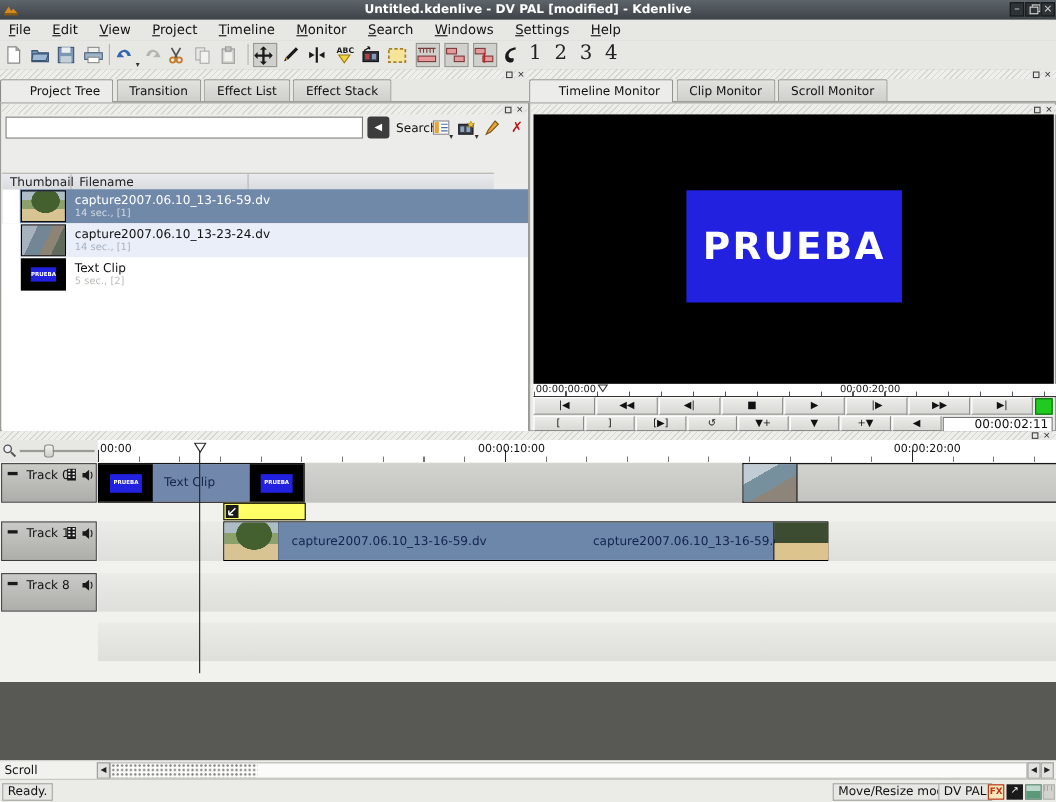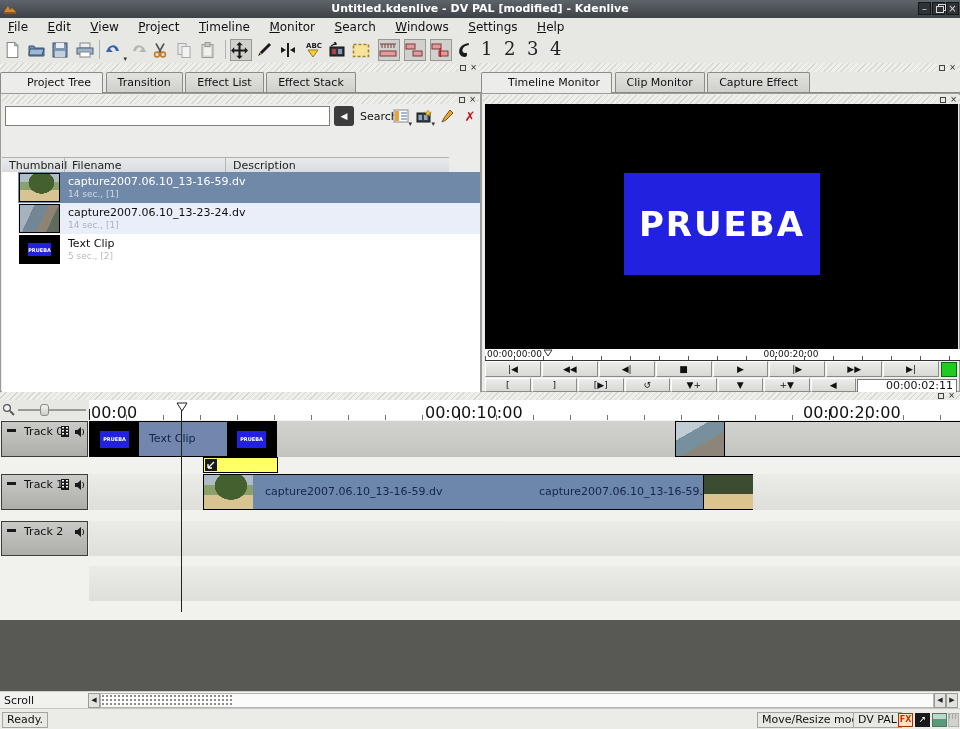--- a/index.html
+++ b/index.html
@@ -62,21 +62,21 @@
   .transbtn{flex:1;margin-right:1px;background:linear-gradient(#ececea,#d8d8d4);border:1px solid;border-color:#fff #8a8a86 #8a8a86 #fff;
             text-align:center;font-size:9px;line-height:14px;color:#111;overflow:hidden;white-space:nowrap;}
   .trow{display:flex;}
   .timecode{background:#fff;border:1px solid #777;box-sizing:border-box;text-align:right;padding-right:3px;font-size:11px;line-height:12px;}
   .greenbtn{background:#1fcb1f;border:1px solid #0a6a0a;box-sizing:border-box;}
   
   .tl-ruler{background:#fff;border-bottom:1px solid #555;
      background-image:repeating-linear-gradient(to right,#222 0 1px,transparent 1px 370px),
                       repeating-linear-gradient(to right,#777 0 1px,transparent 1px 37px);
      background-size:100% 11px,100% 5px;background-position:left bottom,left bottom;background-repeat:no-repeat;}
-  .tl-rlabel{position:absolute;top:3px;font-size:16px;color:#111;}
+  .tl-rlabel{position:absolute;top:3px;font-size:10px;color:#111;}
   .trackhead{background:linear-gradient(#cacac7,#adadaa);border:1px solid #3c3c3c;box-sizing:border-box;}
   .collapse{position:absolute;left:5px;top:7px;width:9px;height:3px;background:#1a1a1a;}
   .tname{position:absolute;left:22px;top:3px;font-size:11px;color:#111;}
   .trackrow{background:linear-gradient(#d2d2cf,#c3c3c0);}
   .trackrow.lighter{background:linear-gradient(#ebebe8,#dededb);}
   .clip{position:absolute;border:1px solid #000;box-sizing:border-box;}
   .clipbody{position:absolute;top:0;height:100%;background:#6d87aa;}
   .clipseg-black{position:absolute;top:0;height:100%;background:#000;}
   .cliplabel{position:absolute;top:10px;font-size:11px;color:#14244c;white-space:nowrap;}
   .transition{position:absolute;background:#ffff66;border:1px solid #000;box-sizing:border-box;}
@@ -297,21 +297,20 @@
         <svg width="14" height="15" viewBox="0 0 14 15">
             <path d="M10 1 L13 4 L6 11 L2 13 L4 9 Z" fill="#e8a33a" stroke="#7a5510"></path>
           </svg>
       </div>
       <div class="sbtn" style="left:459px;top:12px">
         <span style="color:#c01818;font-weight:bold;font-size:13px">✗</span>
       </div>
       <div class="abs hdrrow" style="left:1px;top:63px;width:447px;height:15px">
         <span class="hdrcell" style="left:0;width:63px">Thumbnail</span>
         <span class="hdrcell" style="left:63px;width:161px">Filename</span>
-        <span class="hdrcell" style="left:224px;width:254px;border-right:none">Description</span>
       </div>
       <div class="abs" style="left:1px;top:78px;width:478px;height:220px;background:#fff">
 
         <div class="listrow" style="top:0;background:#7089a9">
           <span class="indent"></span>
           <span class="rowthumb th-forest"></span>
           <span class="fname" style="color:#fff">capture2007.06.10_13-16-59.dv</span>
           <span class="fmeta" style="color:#cfd9e6">14 sec., [1]</span>
         </div>
 
@@ -337,21 +336,21 @@
   <div class="abs" style="left:481px;top:63px;width:479px;height:329px">
     <div class="abs hatch dockstrip" style="left:0;top:0;width:479px">
       <span class="dbtn" style="left:456px">
           <span class="floatsq"></span>
         </span>
       <span class="dbtn" style="left:467px">×</span>
     </div>
     <div class="abs tabbar" style="left:0;top:9px;width:479px">
       <span class="tab active">Timeline Monitor</span>
       <span class="tab">Clip Monitor</span>
-      <span class="tab">Capture Effect</span>
+      <span class="tab">Scroll Monitor</span>
     </div>
     <div class="abs panelbody" style="left:0;top:30px;width:479px;height:299px">
       <div class="abs hatch dockstrip" style="left:1px;top:1px;width:477px">
         <span class="dbtn" style="left:455px">
             <span class="floatsq"></span>
           </span>
         <span class="dbtn" style="left:466px">×</span>
       </div>
 
       <div class="abs video" style="left:3px;top:10px;width:473px;height:245px">
@@ -486,21 +485,21 @@
           <span class="clipbody" style="left:49px;width:450px">
             <span class="cliplabel" style="left:12px">capture2007.06.10_13-16-59.dv</span>
             <span class="cliplabel" style="left:286px">capture2007.06.10_13-16-59.dv</span>
           </span>
           <span class="abs th-dark" style="left:499px;top:0;width:49px;height:34px;border-left:1px solid #000"></span>
         </div>
       </div>
 
       <div class="abs trackhead" style="left:1px;top:101px;width:87px;height:35px">
         <span class="collapse"></span>
-        <span class="tname">Track 2</span>
+        <span class="tname">Track 8</span>
         <svg class="abs" style="left:72px;top:5px" width="11" height="10" viewBox="0 0 11 10">
             <path d="M1 3 H3.5 L7 0 V10 L3.5 7 H1 Z" fill="#1a1a1a"></path>
             <path d="M8.5 2 C10 3.5 10 6.5 8.5 8" stroke="#1a1a1a" fill="none"></path>
           </svg>
       </div>
       <div class="abs trackrow lighter" style="left:89px;top:101px;width:871px;height:35px"></div>
 
       <div class="abs trackrow lighter" style="left:89px;top:146px;width:871px;height:35px"></div>
     </div>
 

